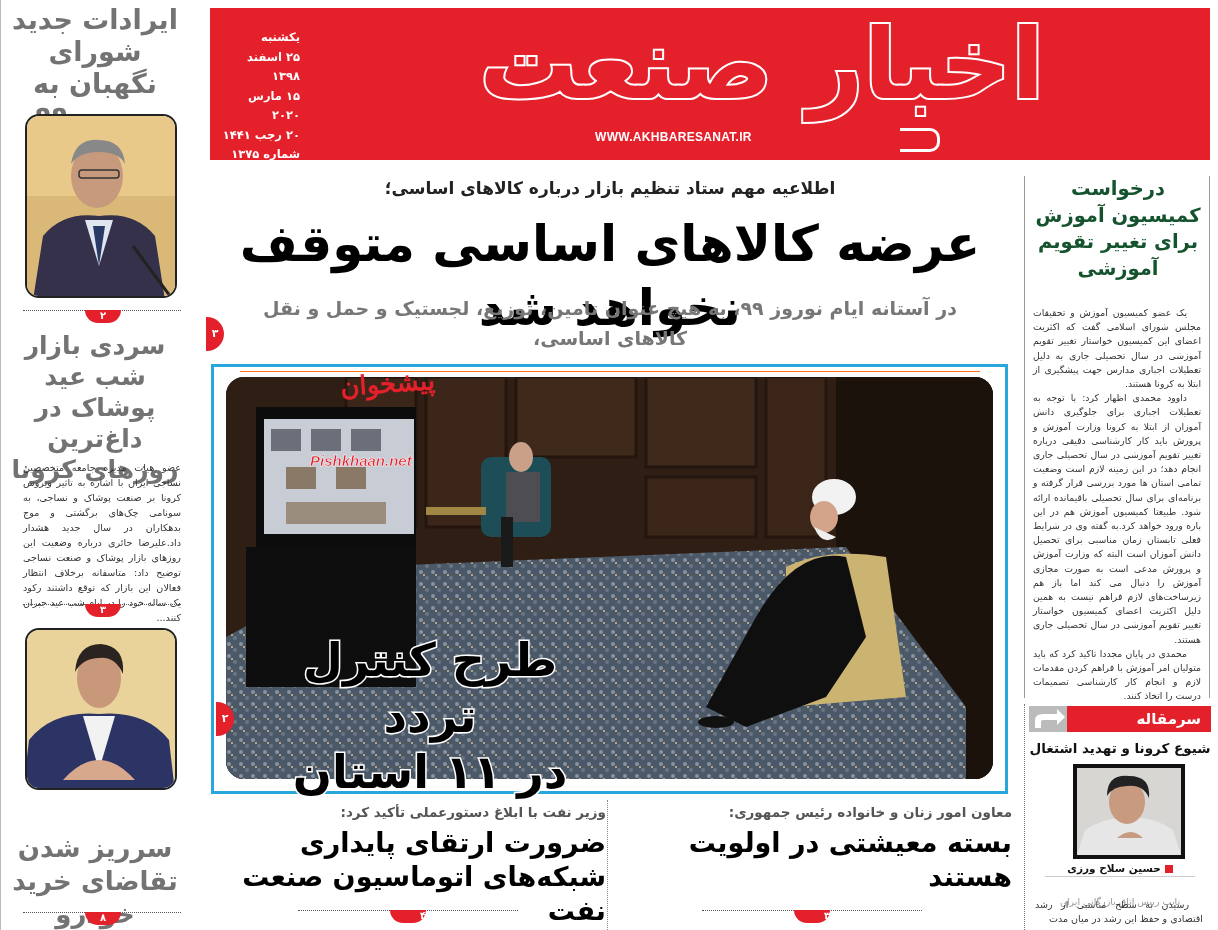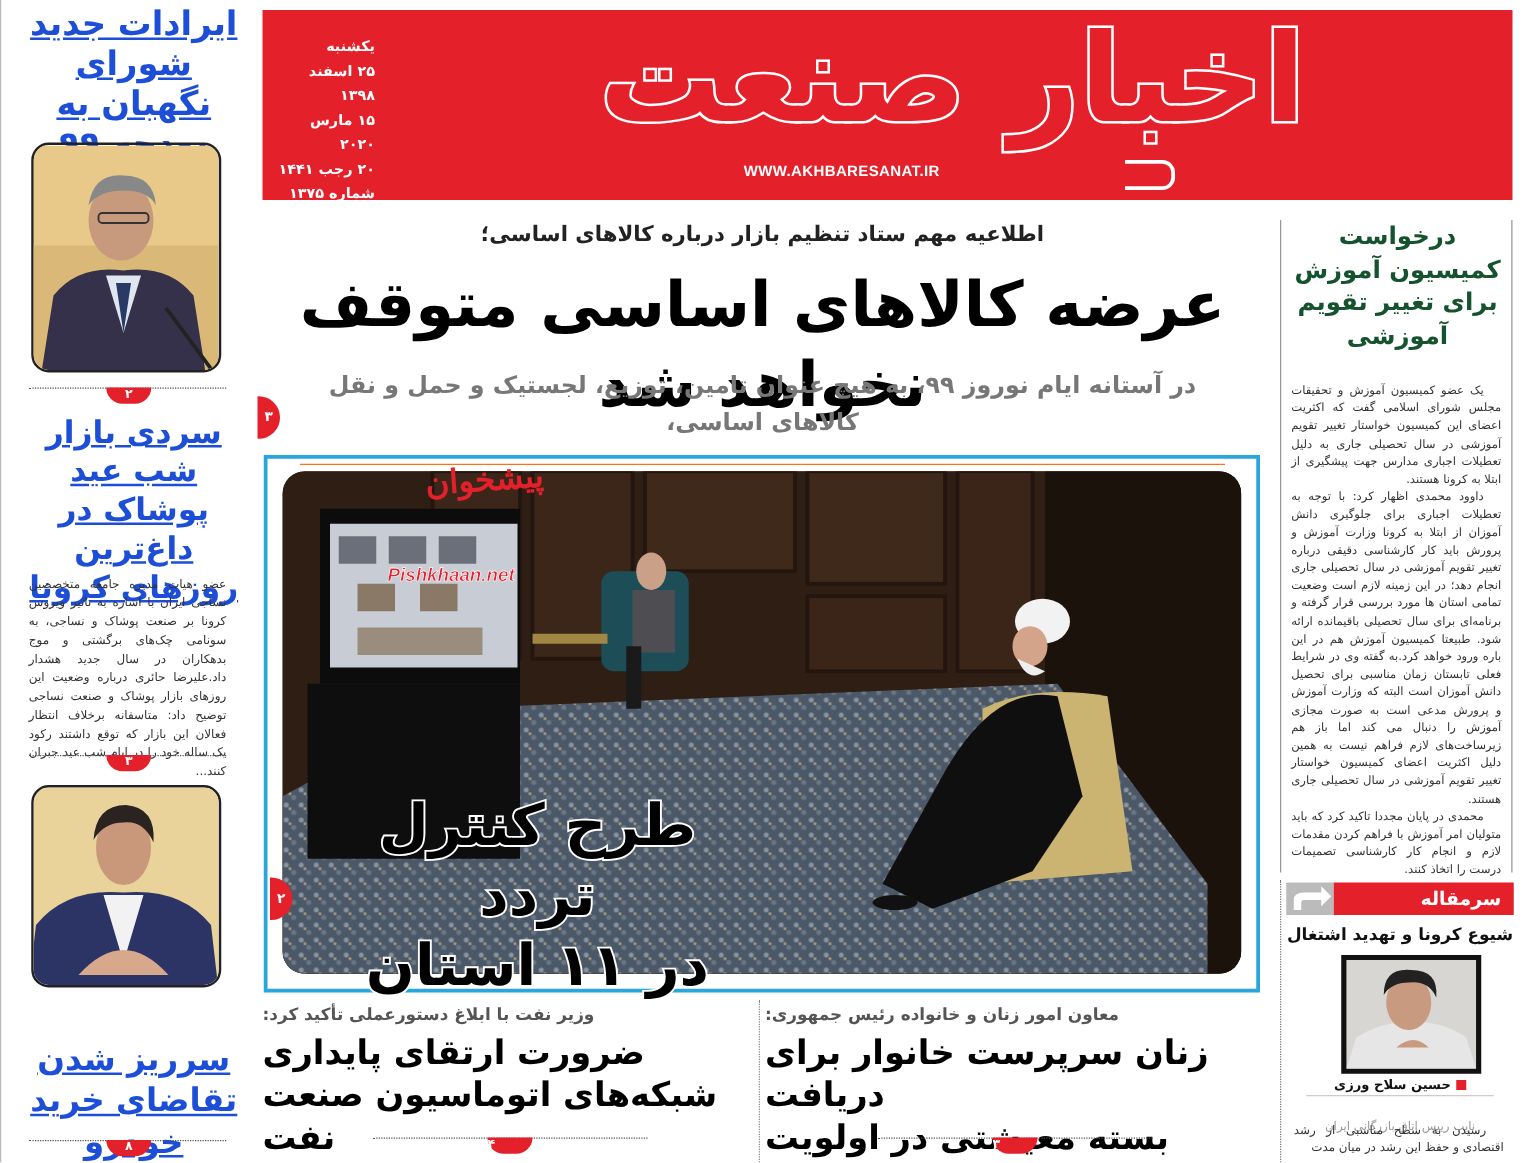--- a/index.html
+++ b/index.html
@@ -42,23 +42,23 @@
     left: 690px; top: 120px; width: 40px; height: 24px;
     border: 3px solid #fff; border-left: none; border-radius: 0 10px 10px 0;
   }
 
   
   #left-col {
     left: 0; top: 0; width: 192px; height: 930px;
     border-left: 1px solid #bbb;
   }
   .left-headline {
-    position: absolute; left: 20px; width: 172px;
-    font-weight: bold; color: #1d4ed8; text-align: center;
-    font-size: 27px; line-height: 32px; text-decoration: underline;
+    position: absolute; left: 8px; width: 172px;
+    font-weight: bold; color: #737373; text-align: center;
+    font-size: 27px; line-height: 32px;
   }
   .left-photo {
     position: absolute; left: 24px; width: 152px;
     border-radius: 14px; border: 2px solid #222; overflow: hidden;
   }
   .left-body {
     position: absolute; left: 22px; width: 158px;
     font-size: 9.6px; line-height: 15px; color: #333; text-align: justify;
   }
   .page-ref-row {
@@ -117,21 +117,21 @@
   }
   #watermark-en {
     left: 310px; top: 452px; width: 150px;
     color: #e4202b; font-family: "Liberation Sans", sans-serif;
     font-weight: bold; font-style: italic; font-size: 15px; direction: ltr; text-align: left;
     -webkit-text-stroke: 0.5px #fff;
   }
 
   
   .story {
-    position: absolute; top: 800px; height: 130px; text-align: left;
+    position: absolute; top: 800px; height: 130px; text-align: right;
   }
   .story .kicker { font-size: 13.5px; color: #555; font-weight: bold; margin-top: 4px; }
   .story .hl { font-size: 27px; line-height: 34px; font-weight: bold; color: #000; margin-top: 6px; }
   .story .ref-row {
     position: absolute; left: 50%; width: 220px; margin-left: -110px; height: 14px;
     border-top: 1px dotted #555;
   }
   .story .ref-tab {
     position: absolute; left: 92px; top: -1px; width: 36px; height: 13px;
     background: #e4202b; border-radius: 0 0 16px 16px;
@@ -313,21 +313,20 @@
 <div id="watermark-en" class="abs">Pishkhaan.net</div>
 <div id="photo-caption" class="abs">
   <div>طرح کنترل تردد</div>
   <div>در ۱۱ استان</div>
 </div>
 <div class="side-ref" style="left:216px; top:702px;">۲</div>
 
 <div class="story" style="left:612px; width:400px;">
   <div class="kicker">معاون امور زنان و خانواده رئیس جمهوری:</div>
   <div class="hl">
-    <div>زنان سرپرست خانوار برای دریافت</div>
     <div>بسته معیشتی در اولویت هستند</div>
   </div>
   <div class="ref-row" style="top:110px;">
     <div class="ref-tab">۳</div>
   </div>
 </div>
 <div id="story-divider" class="abs"></div>
 <div class="story" style="left:210px; width:396px;">
   <div class="kicker">وزیر نفت با ابلاغ دستورعملی تأکید کرد:</div>
   <div class="hl">

